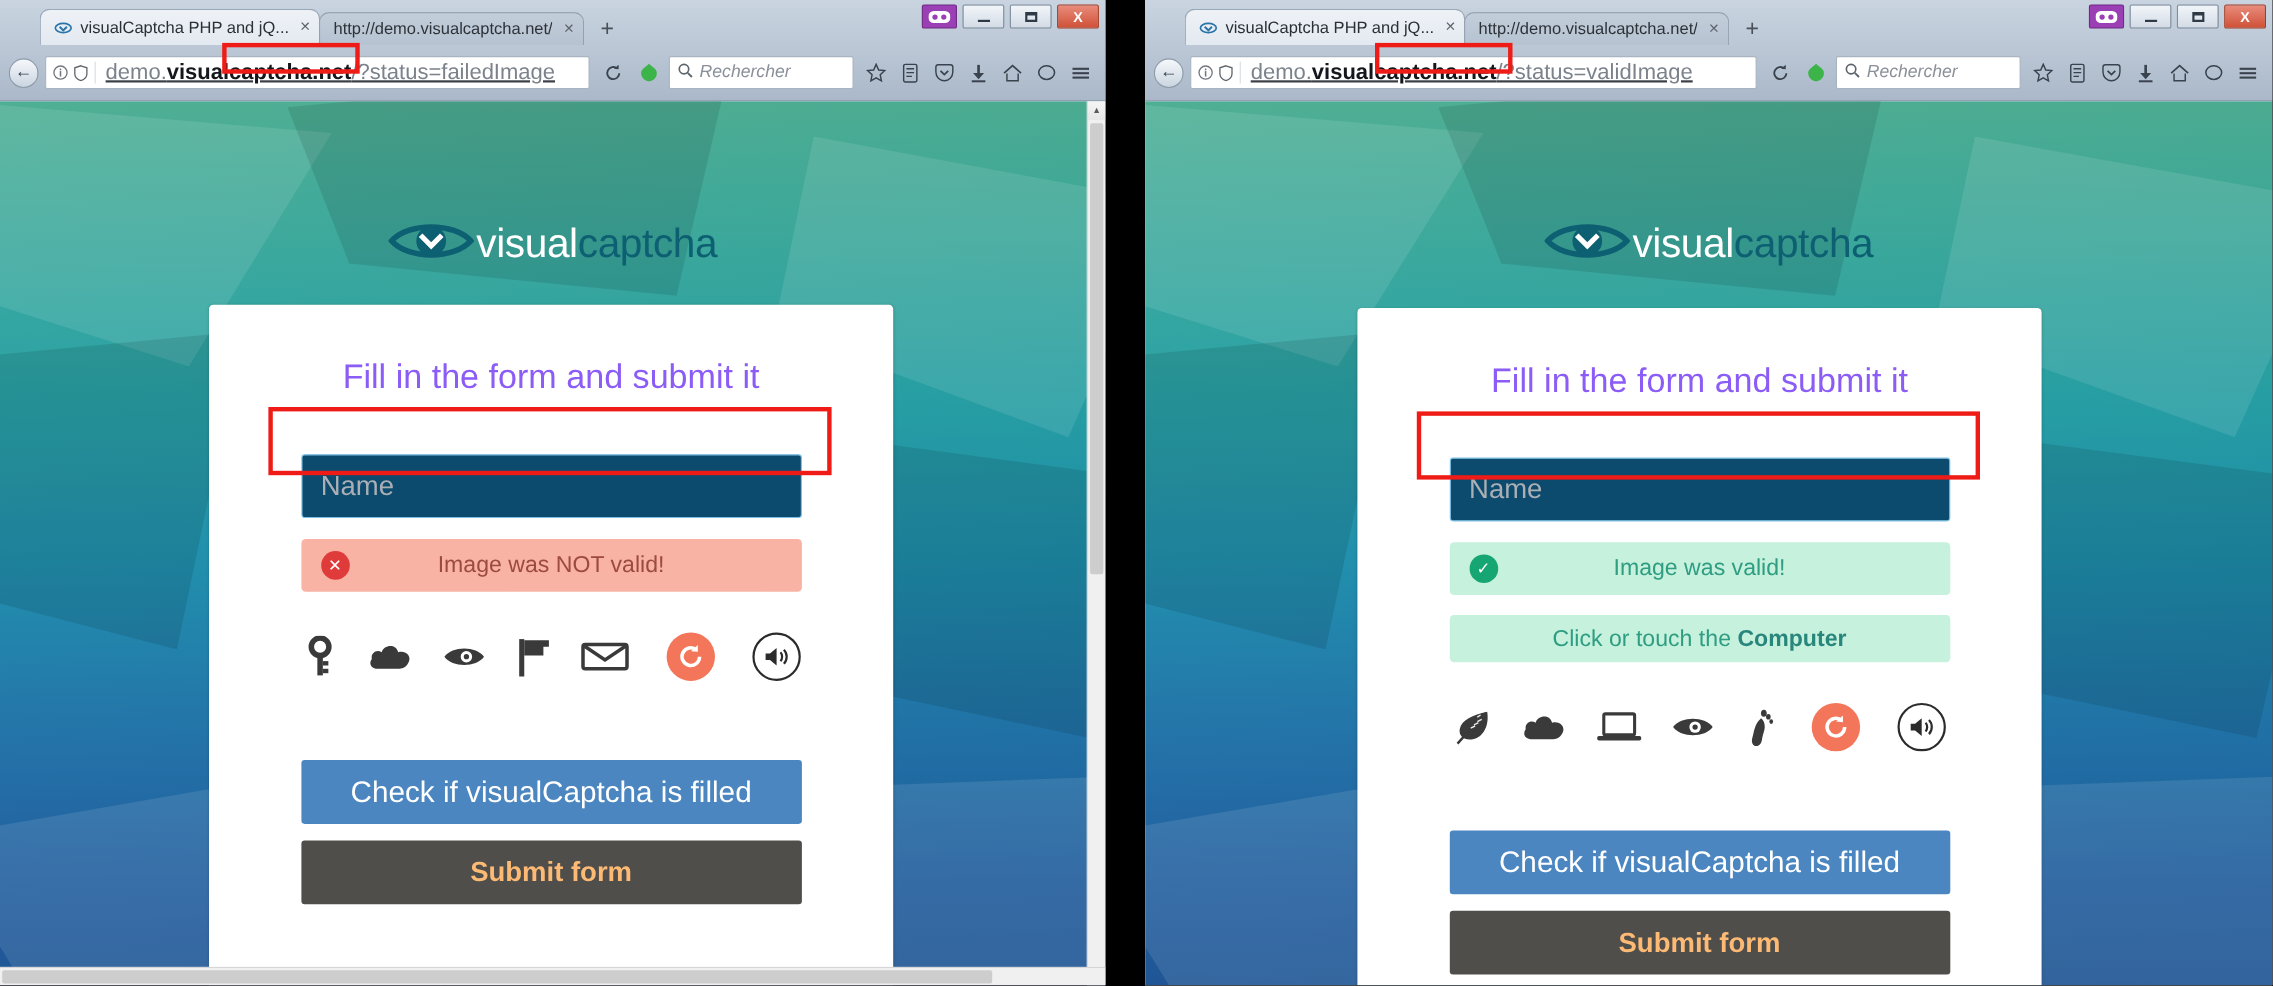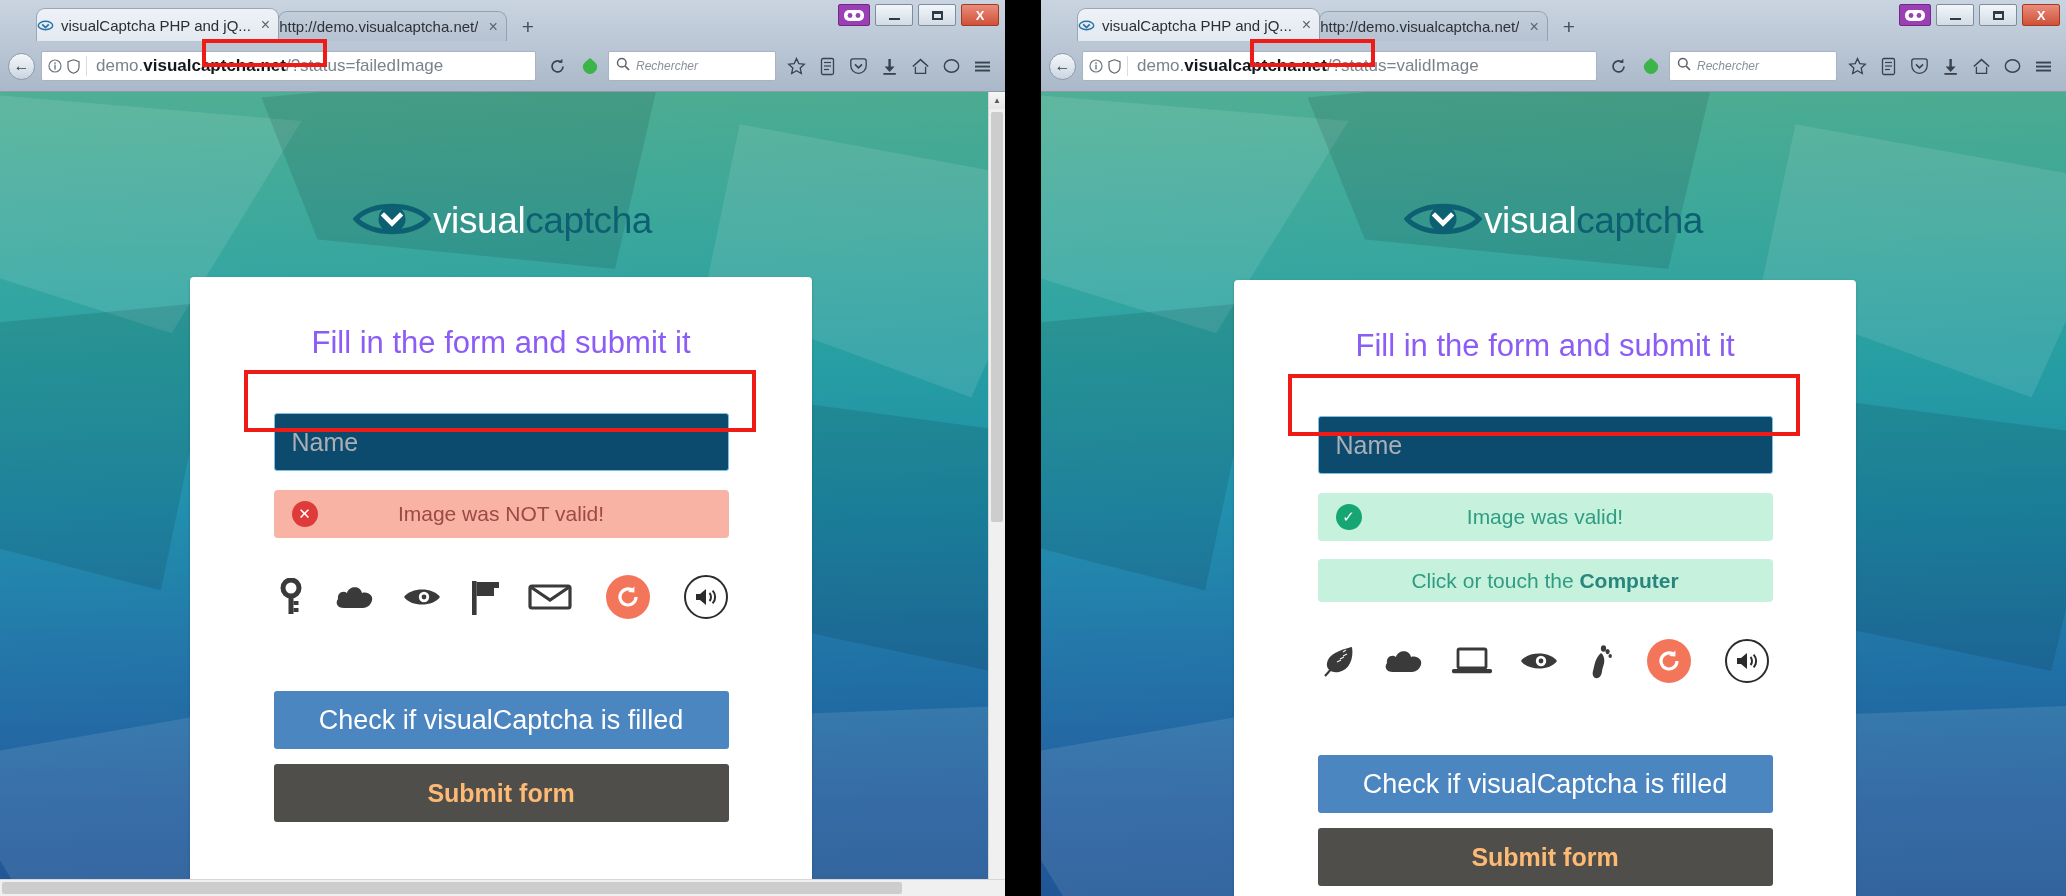--- a/index.html
+++ b/index.html
@@ -21,21 +21,21 @@
     position:relative; height:92px;
     background: linear-gradient(to bottom,#c9d4e0 0%, #bcc8d6 45%, #aab8c9 100%);
     border-bottom:1px solid #8d9aab;
   }
   .titlebar { position:relative; height:41px; }
 
   
   .tabstrip { position:absolute; left:36px; bottom:0; display:flex; align-items:flex-end; height:41px; }
   .tab {
     position:relative; height:33px; display:flex; align-items:center;
-    padding:0 8px 0 0; font-size:15px; color:#2a2f36; white-space:nowrap;
+    padding:0 8px 0 12px; font-size:15px; color:#2a2f36; white-space:nowrap;
     background: linear-gradient(to bottom,#eef2f7,#e3e9f0);
     border:1px solid #9aa7b7; border-bottom:none;
     border-radius:9px 9px 0 0; margin-right:-1px;
   }
   .tab.inactive {
     background: linear-gradient(to bottom,#c3ceda,#b5c2d1);
     color:#2d3238; height:30px; border-color:#94a1b1;
   }
   .tab .favicon { width:17px; height:17px; margin-right:7px; flex:none; display:block; }
   .tab .tab-title { max-width:220px; overflow:hidden; text-overflow:ellipsis; }
@@ -67,31 +67,31 @@
     background:linear-gradient(to bottom,#f5f8fb,#cbd5e0);
     border:1px solid #8e9bab; display:flex; align-items:center; justify-content:center;
     color:#39424d; font-size:16px; line-height:1; flex:none;
   }
   .urlwrap {
     flex:1 1 auto; height:30px; background:#fff; border:1px solid #a9b4c1; border-radius:2px;
     display:flex; align-items:center; padding:0 4px; min-width:0; position:relative;
   }
   .ident { display:flex; align-items:center; gap:5px; padding:0 6px 0 2px; border-right:1px solid #d6dde4; height:20px;}
   .ident svg { display:block; }
-  .urltext { padding-left:9px; font-size:17px; color:#3a3f46; white-space:nowrap; overflow:hidden;}
+  .urltext { padding-left:9px; font-size:20px; color:#3a3f46; white-space:nowrap; overflow:hidden;text-decoration:underline;}
   .urltext .host-strong { font-weight:bold; color:#14181d; }
   .urltext .dim { color:#7b828b; }
   .reload { width:30px; height:28px; display:flex; align-items:center; justify-content:center;
             color:#38414b; font-size:17px; flex:none;}
   .leafico { width:24px; flex:none; display:flex; justify-content:center;}
   .searchwrap {
     width:168px; height:30px; background:#fff; border:1px solid #a9b4c1; border-radius:2px;
     display:flex; align-items:center; gap:6px; padding:0 7px; flex:none;
   }
-  .searchwrap .ph { font-size:12px; color:#8a9099; font-style:italic; }
+  .searchwrap .ph { font-size:16px; color:#8a9099; font-style:italic; }
   .tbicons { display:flex; align-items:center; gap:2px; flex:none; }
   .tbicons .ti { width:29px; height:29px; display:flex; align-items:center; justify-content:center; color:#39424d;}
 
   
   .viewport { position:relative; height:804px; overflow:hidden; }
   .page {
     position:absolute; inset:0;
     background:
       linear-gradient(160deg, rgba(255,255,255,0.05) 0%, rgba(0,0,0,0.05) 100%),
       linear-gradient(to bottom, #46ab8f 0%, #35a79a 16%, #22a0a4 33%, #1b8fae 52%, #1f73ab 72%, #1f5fa2 88%, #1d5699 100%);

